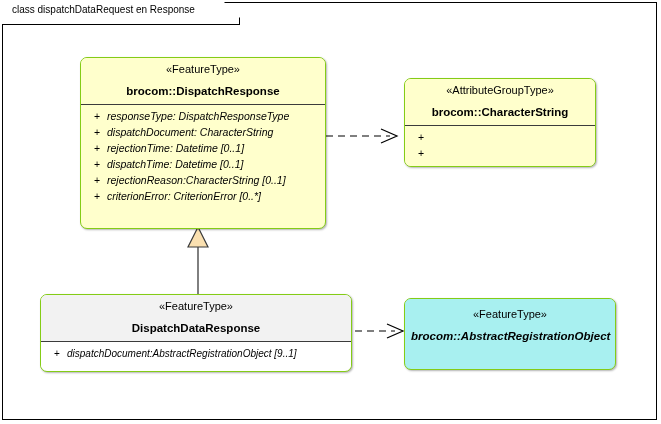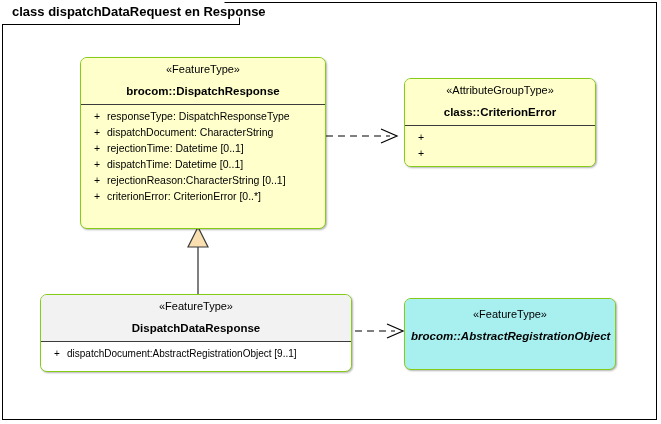--- a/index.html
+++ b/index.html
@@ -43,22 +43,22 @@
     border-left: none;
     border-top: none;
     box-sizing: border-box;
     -webkit-clip-path: polygon(0 0, 222px 0, 238px 16px, 238px 100%, 0 100%);
     clip-path: polygon(0 0, 222px 0, 238px 16px, 238px 100%, 0 100%);
   }
   .frame-tab-label {
     position: absolute;
     left: 12px;
     top: 4px;
-    font-size: 13px;
-    font-weight: bold;
+    font-size: 10px;
+    font-weight: normal;
     color: #000000;
     white-space: nowrap;
     letter-spacing: 0px;
   }
 
   
   .uml-class {
     position: absolute;
     box-sizing: border-box;
     border: 1px solid #84cc16;
@@ -104,20 +104,21 @@
     padding: 0 6px;
   }
   .attr-vis {
     width: 20px;
     flex: 0 0 20px;
     text-align: center;
     color: #000000;
   }
   .attr-text {
     flex: 1 1 auto;
+    font-style: italic;
   }
 
   
   #class-dispatch-response {
     left: 80px;
     top: 57px;
     width: 246px;
     height: 172px;
     background: #ffffcc;
   }
@@ -224,21 +225,21 @@
       <div class="attr-row">
         <span class="attr-vis">+</span>
         <span class="attr-text">criterionError: CriterionError [0..*]</span>
       </div>
     </div>
   </div>
 
   <div class="uml-class" id="class-criterion-error">
     <div class="uml-header">
       <span class="stereotype">«AttributeGroupType»</span>
-      <span class="classname">class::CriterionError</span>
+      <span class="classname">brocom::CharacterString</span>
     </div>
     <div class="uml-compartment">
       <div class="attr-row">
         <span class="attr-vis">+</span>
       </div>
       <div class="attr-row">
         <span class="attr-vis">+</span>
       </div>
     </div>
   </div>

